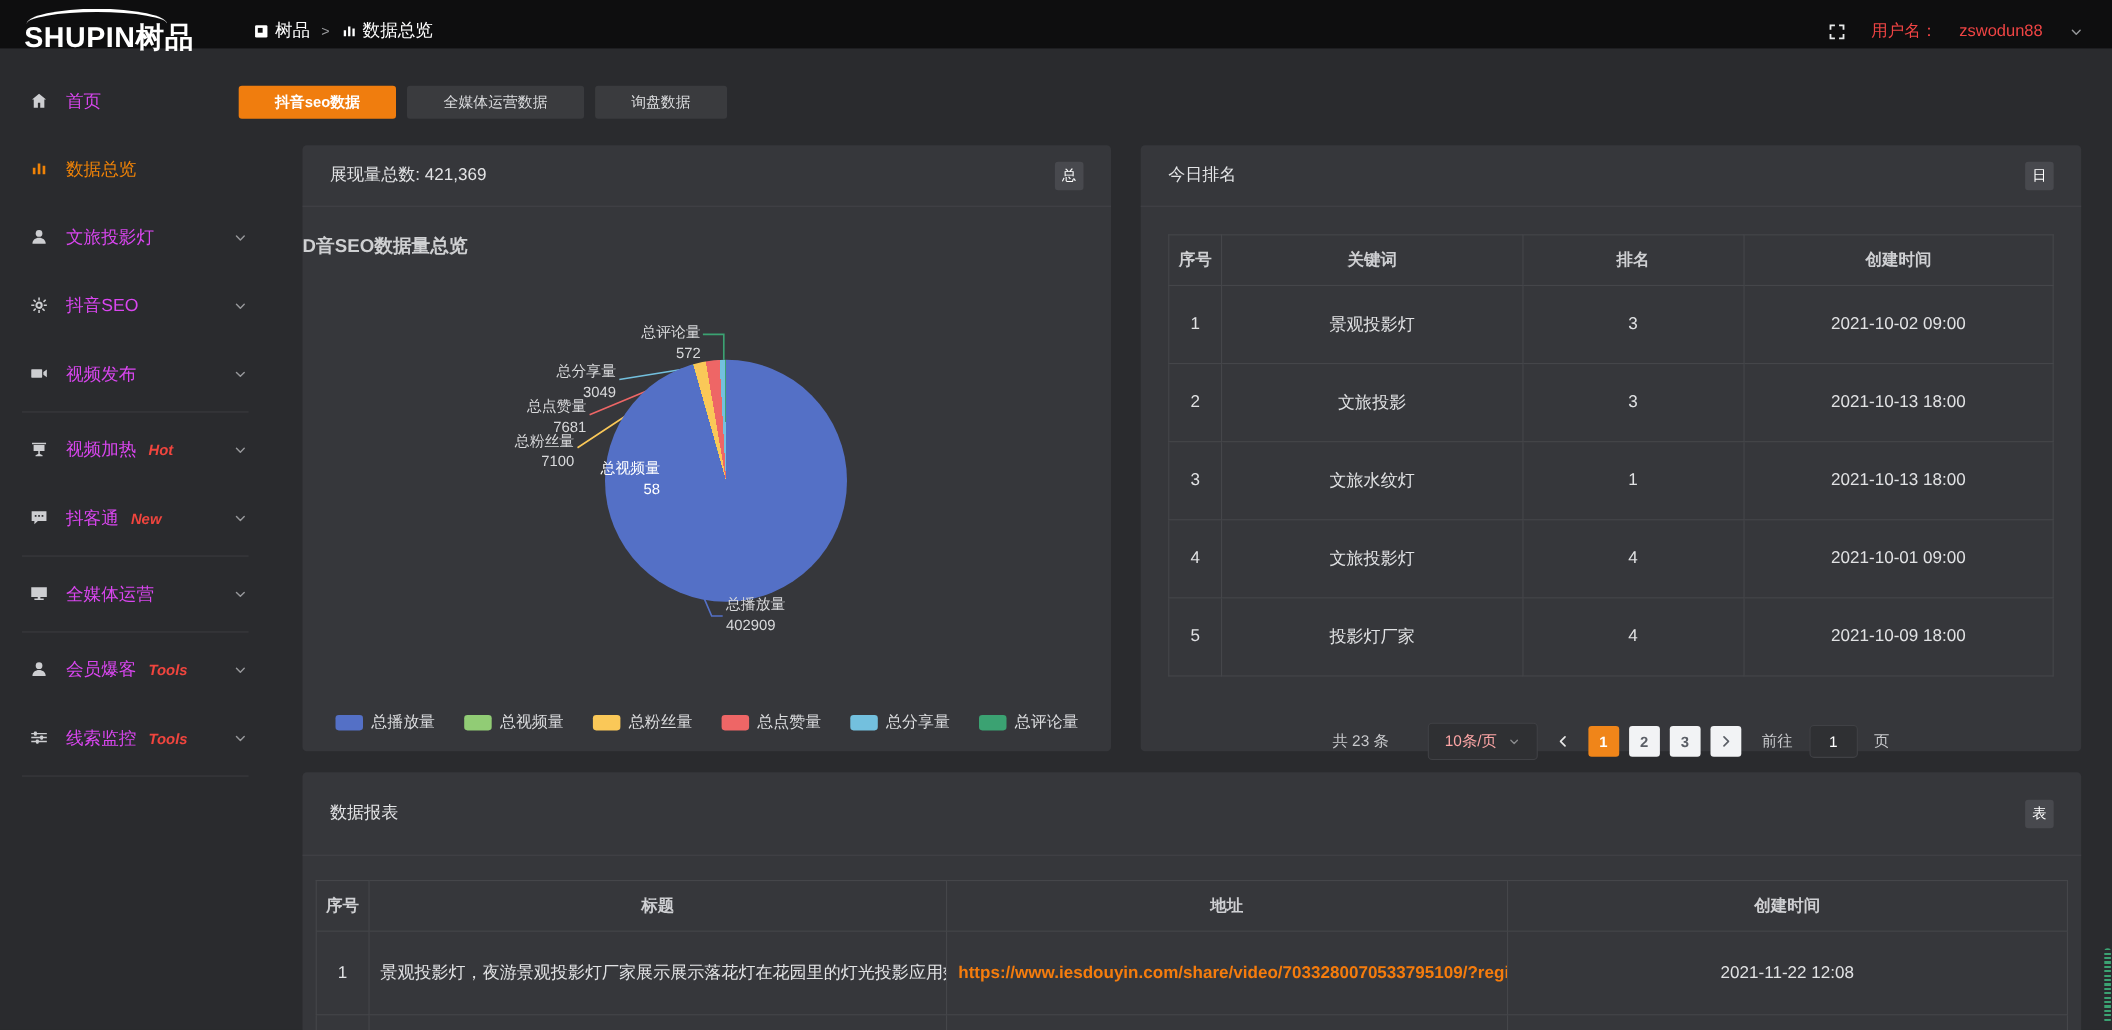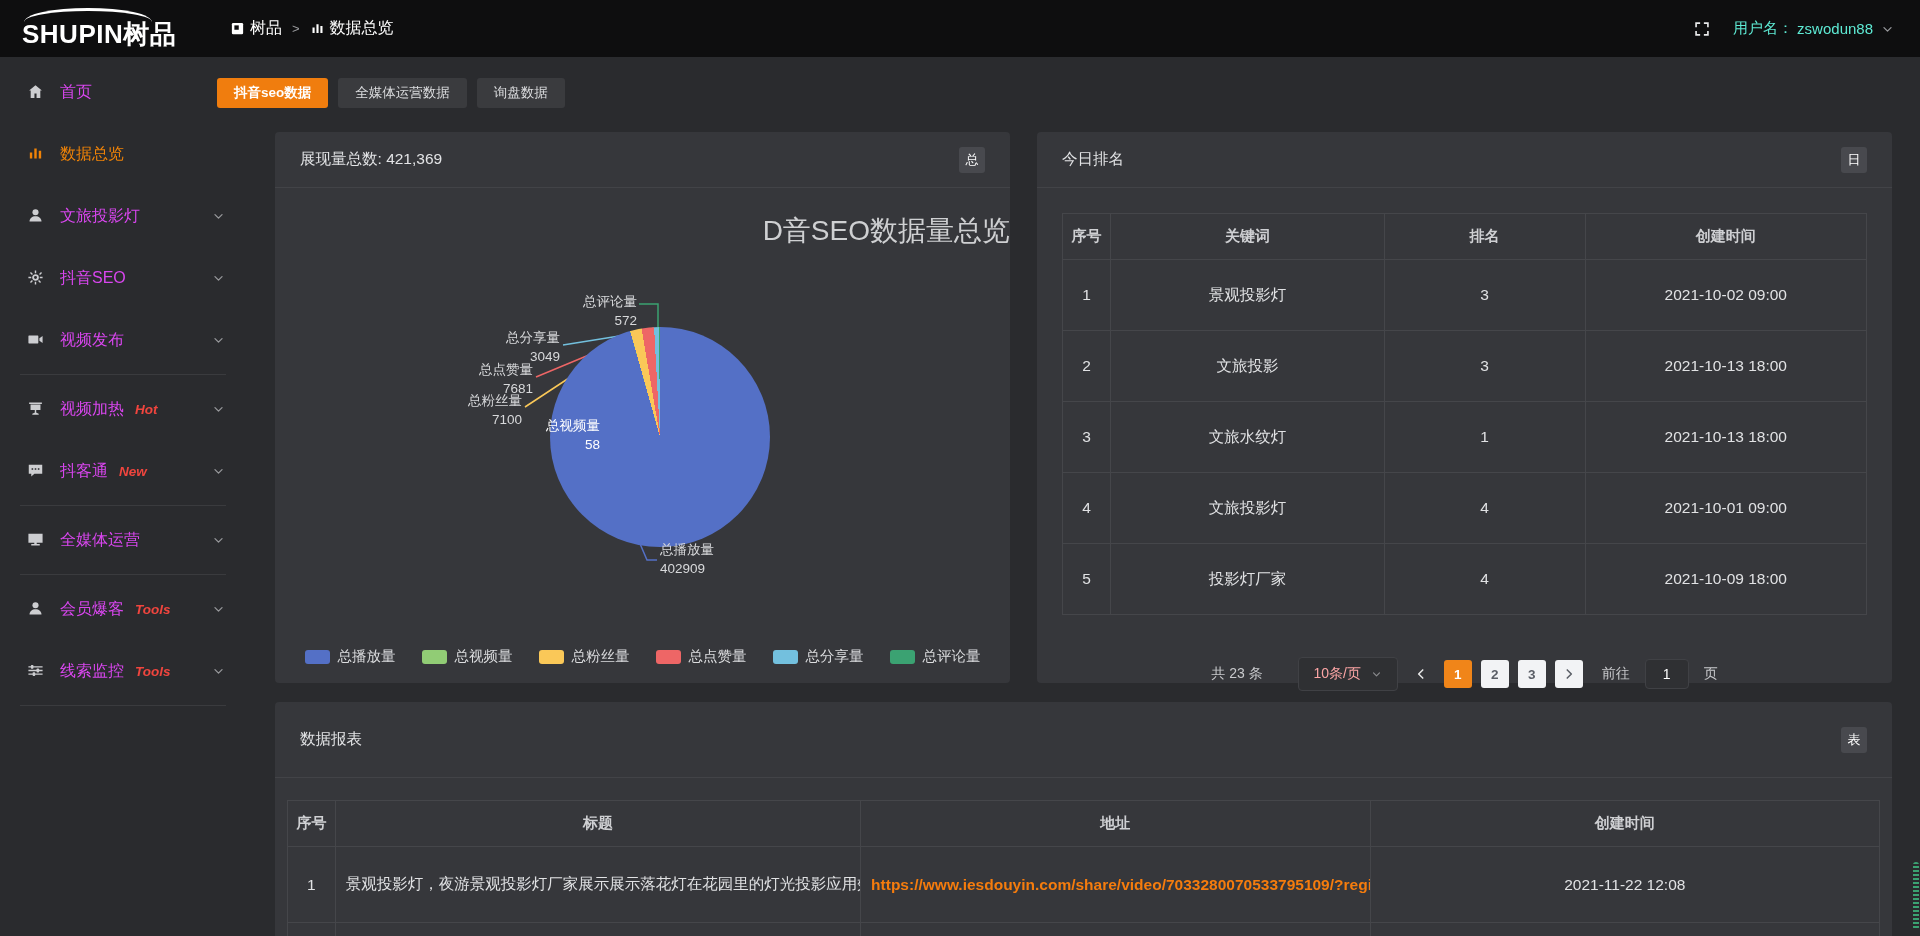--- a/index.html
+++ b/index.html
@@ -1,61 +1,61 @@
 <!DOCTYPE html>
 <html><head>
 <meta charset="utf-8">
 <style>
   * { margin:0; padding:0; box-sizing:border-box; }
   html,body { width:1920px; height:936px; overflow:hidden; background:#2a2b2e;
     font-family:"Liberation Sans","DejaVu Sans",sans-serif; color:#dfe0e2; }
   svg { display:block; }
 
   
-  .header { position:absolute; left:0; top:0; width:1920px; height:57px; background:#0e0e0f; z-index:5; }
+  .header { position:absolute; left:0; top:0; width:1920px; height:44px; background:#0e0e0f; z-index:5; }
   .logo { position:absolute; left:22px; top:9px; width:210px; height:40px; }
   .logo-arc { position:absolute; left:2px; top:-1px; width:128px; height:14px;
     border-top:3px solid #fff; border-radius:50% 50% 0 0 / 100% 100% 0 0; }
   .logo-text { position:absolute; left:0; top:8px; font-size:26px; font-weight:800; color:#fff; letter-spacing:.5px; white-space:nowrap; }
   .breadcrumb { position:absolute; left:230px; top:0; height:57px; display:flex; align-items:center; gap:8px; font-size:16px; color:#fff; }
   .crumb { display:flex; align-items:center; gap:5px; }
   .crumb-sep { color:#9a9b9e; font-size:13px; margin:0 2px; }
   .header-right { position:absolute; right:26px; top:0; height:57px; display:flex; align-items:center; gap:22px; }
-  .user-wrap { display:flex; align-items:center; gap:4px; font-size:15px; color:#5eead4; }
+  .user-wrap { display:flex; align-items:center; gap:20px; font-size:15px; color:#ef4444; }
   .icon-btn { color:#e8e9ea; cursor:pointer; }
 
   
   .sidebar { position:absolute; left:0; top:57px; width:240px; bottom:0; padding-top:4px; }
   .side-item { height:62px; display:flex; align-items:center; padding-left:27px; cursor:pointer; }
   .s-icon { width:18px; height:18px; color:#cdced1; flex:0 0 auto; }
   .s-label { margin-left:15px; font-size:16px; color:#d946ef; }
   .side-item.active .s-label { color:#f08307; }
   .side-item.active .s-icon { color:#f08307; }
   .s-badge { margin-left:11px; font-size:13.5px; font-weight:700; font-style:italic; }
   .s-chevron { margin-left:auto; margin-right:15px; width:13px; height:13px; color:#97989b; }
   .side-divider { border-top:1px solid #3a3b3e; margin:3px 14px 3px 20px; }
 
   
   .tabs { position:absolute; left:217px; top:78px; display:flex; gap:10px; z-index:2; }
-  .tab { height:30px; line-height:30px; padding:0 17px; font-size:13.5px; background:#3a3b3e; color:#dcdddf; border-radius:3px; cursor:pointer; white-space:nowrap; }
+  .tab { height:30px; line-height:30px; padding:0 33px; font-size:13.5px; background:#3a3b3e; color:#dcdddf; border-radius:3px; cursor:pointer; white-space:nowrap; }
   .tab.active { background:#f07d0e; color:#fff; font-weight:700; }
 
   
   .card { position:absolute; background:#36373b; border-radius:4px; }
   .card-head { height:56px; display:flex; align-items:center; justify-content:space-between; padding:0 25px; border-bottom:1px solid #424347; font-size:15.5px; color:#e3e4e6; }
   .corner-badge { width:26px; height:26px; background:#48494e; border-radius:3px; color:#fff; font-size:13px; display:flex; align-items:center; justify-content:center; cursor:pointer; }
   .card-left  { left:275px; top:132px; width:735px; height:551px; }
   .card-right { left:1037px; top:132px; width:855px; height:551px; }
   .card-bottom{ left:275px; top:702px; width:1617px; height:300px; }
   .card-bottom .card-head { height:76px; }
   .card-body { position:relative; }
 
   
   .chart-body { height:494px; }
-  .chart-title { position:absolute; left:0; top:24px; width:100%; text-align:right; font-size:28px; font-weight:400; color:#cfd0d2; }
+  .chart-title { position:absolute; left:0; top:24px; width:100%; text-align:left; font-size:17px; font-weight:700; color:#cfd0d2; }
   .pie { position:absolute; left:275px; top:139px; width:220px; height:220px; border-radius:50%; }
   .leaders { position:absolute; left:0; top:0; }
   .pie-label { position:absolute; font-size:13.5px; line-height:19px; color:#d8d9db; white-space:nowrap; }
   .pie-label.right { text-align:right; }
   .pie-label.inside { color:#ffffff; }
   .legend { position:absolute; bottom:16px; left:0; width:100%; display:flex; justify-content:center; gap:26px; }
   .legend-item { display:flex; align-items:center; gap:8px; font-size:14.5px; color:#dcdddf; cursor:pointer; }
   .legend-swatch { width:25px; height:14px; border-radius:3px; }
 
   

